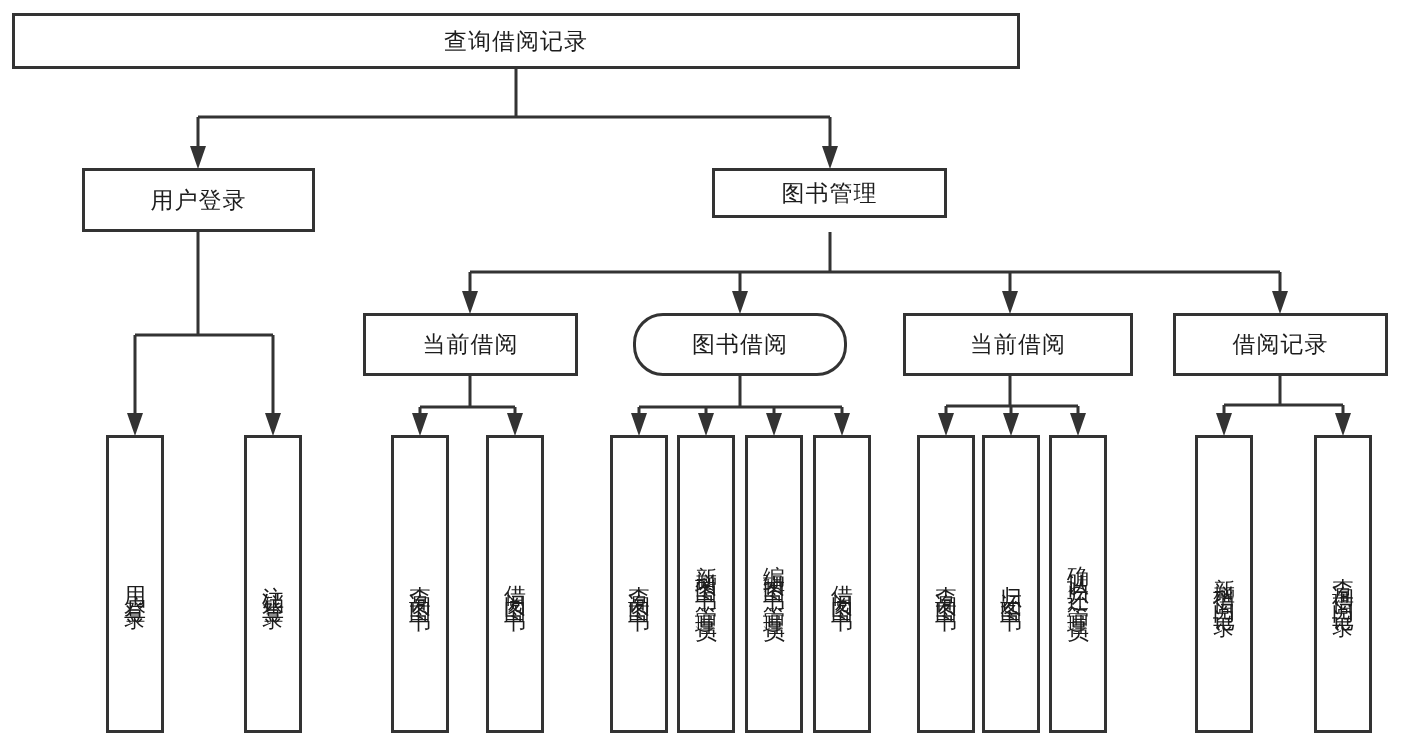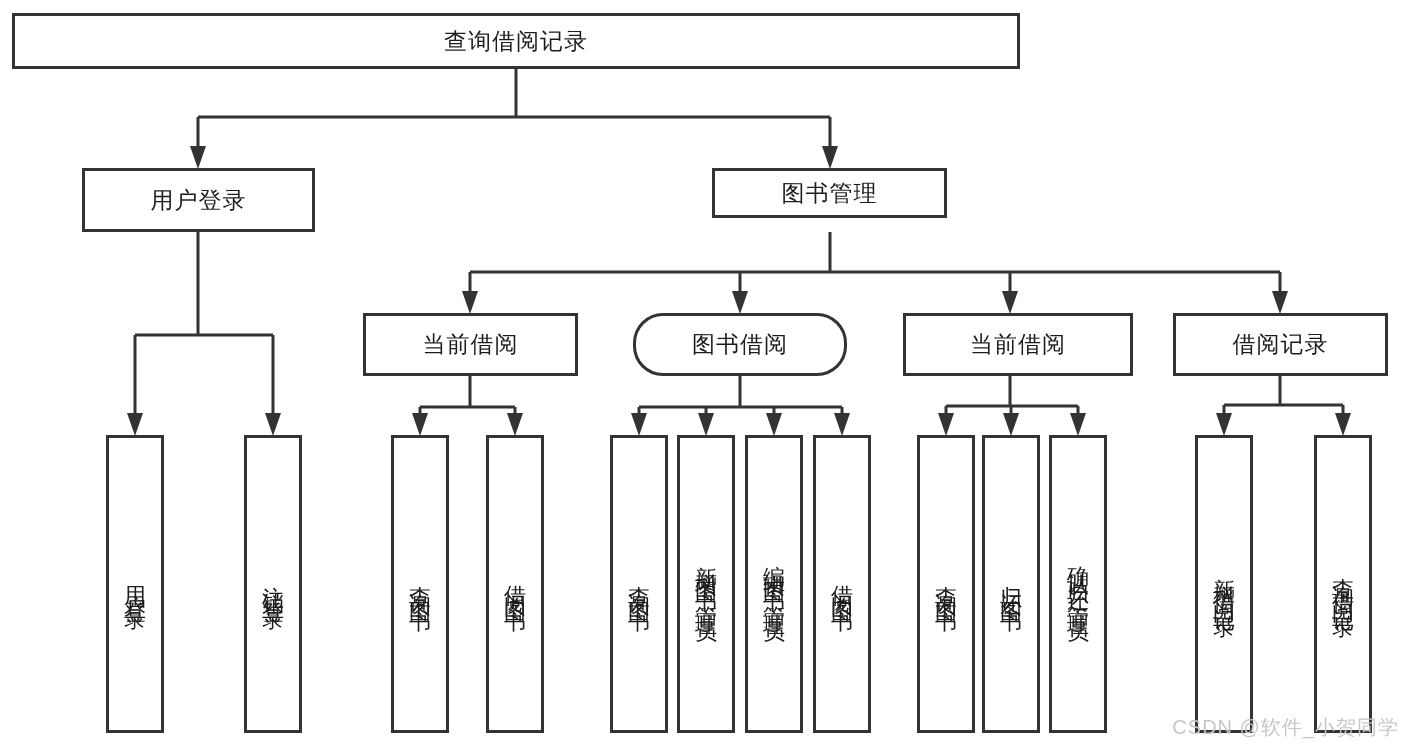--- a/index.html
+++ b/index.html
@@ -187,14 +187,13 @@
   <div class="box leaf lf-11">
     <span class="vtext">确认归还（管理员）</span>
   </div>
   <div class="box leaf lf-12">
     <span class="vtext">新增借阅记录</span>
   </div>
   <div class="box leaf lf-13">
     <span class="vtext">查询借阅记录</span>
   </div>
 
-  <div class="watermark">CSDN @软件_小贺同学</div>
 </div>
 
 </body></html>

